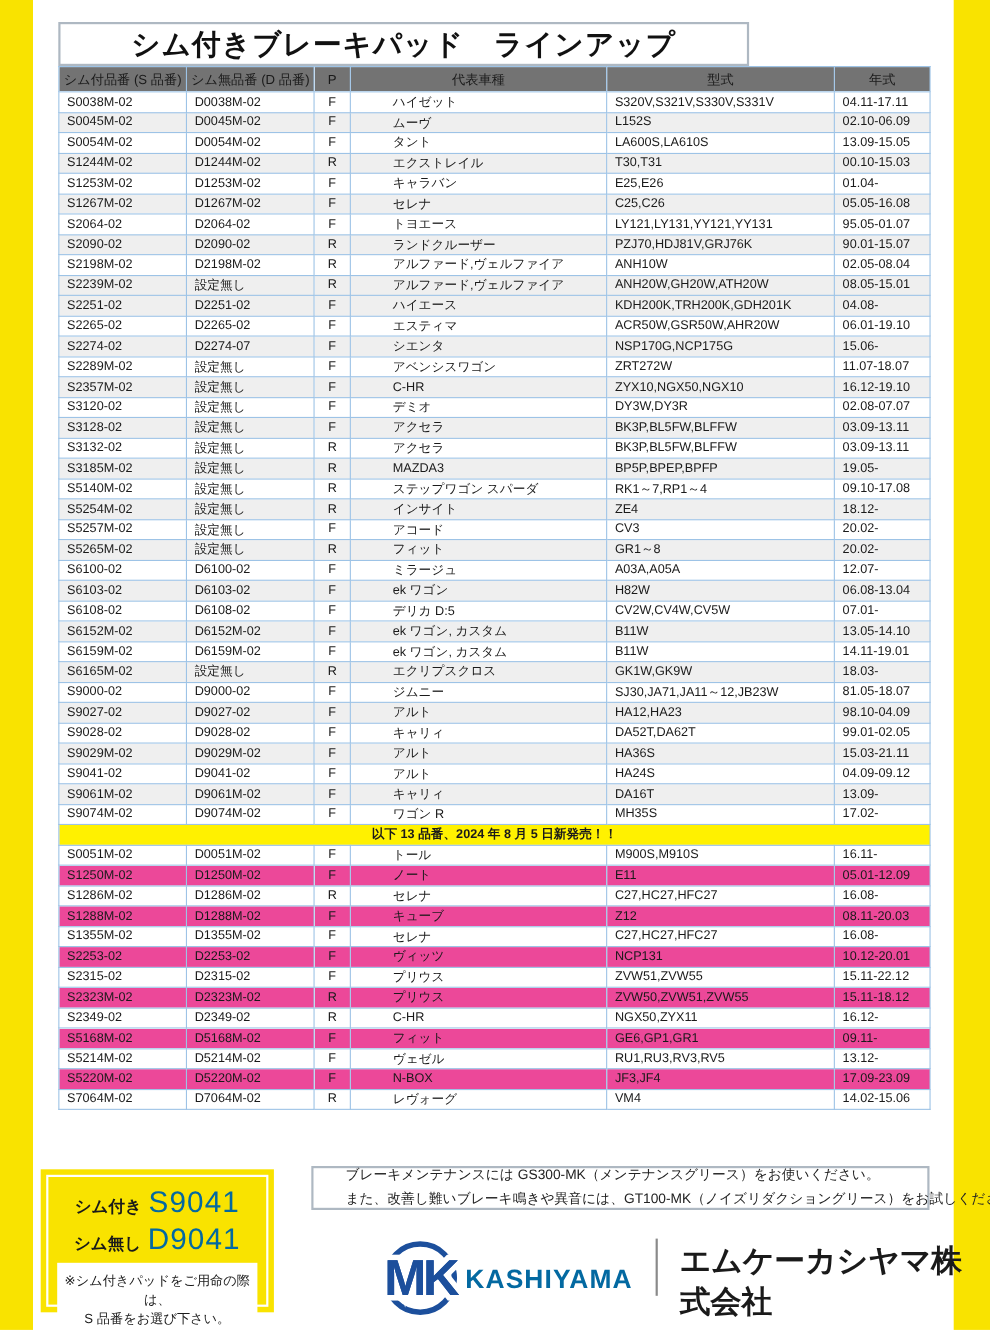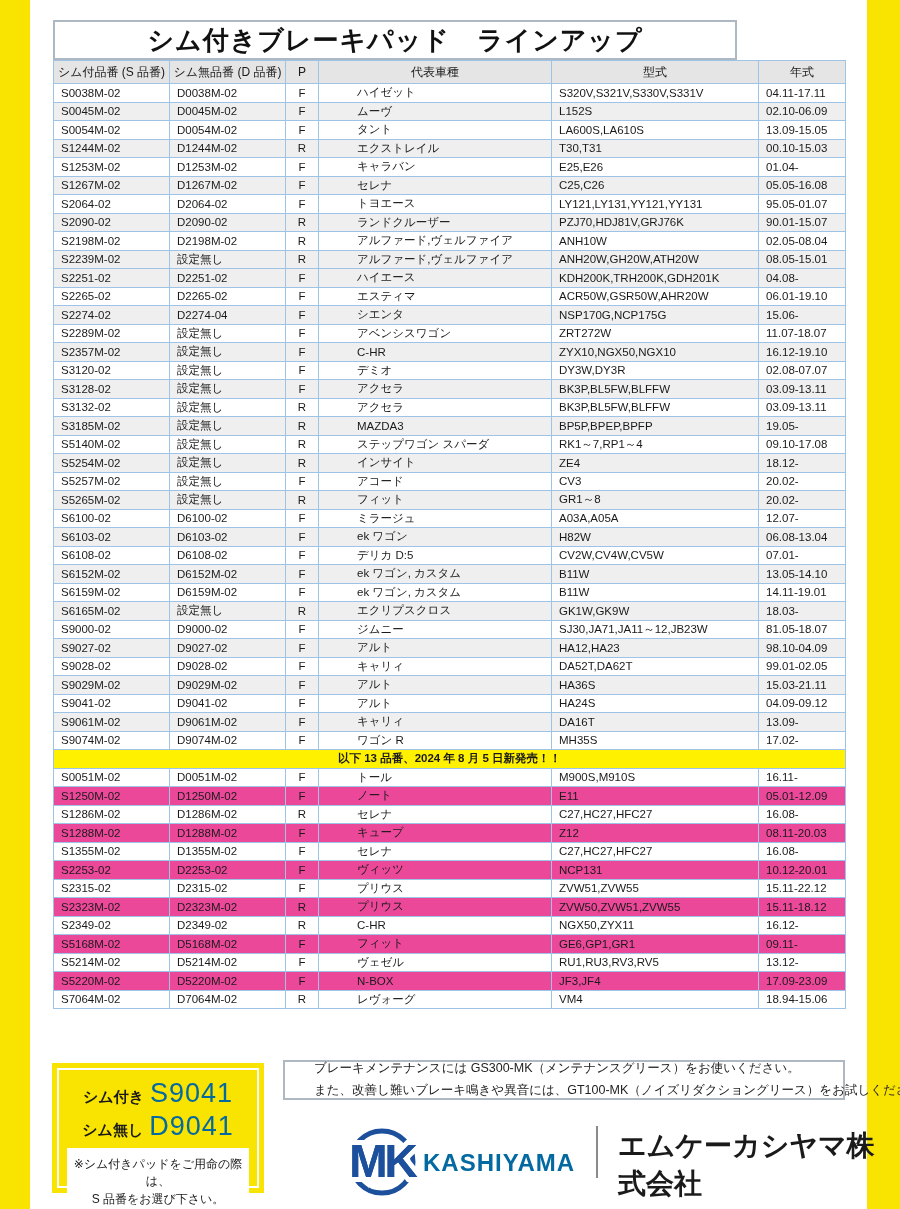--- a/index.html
+++ b/index.html
@@ -3,38 +3,38 @@
 <meta charset="utf-8">
 <style>
   * { box-sizing: border-box; margin: 0; padding: 0; }
   body { font-family: "Liberation Sans", "DejaVu Sans", sans-serif; background: #fff; }
   .page { position: relative; width: 900px; height: 1209px; background: #ffffff; overflow: hidden; }
 
   .side-bar { position: absolute; top: 0; height: 100%; background: #F9E300; }
   .side-bar.left  { left: 0; width: 30px; }
   .side-bar.right { right: 0; width: 33px; }
 
-  .title-box { position: absolute; left: 53px; top: 20px; width: 684px; height: 40px;
+  .title-box { position: absolute; left: 53px; top: 20px; width: 628px; height: 40px;
     border: 2px solid #AEB8C2; background: #fff; display: flex; align-items: center; justify-content: center; }
   .title-box span { font-size: 26px; font-weight: bold; color: #111; letter-spacing: 1px; }
 
   table.lineup { position: absolute; left: 53px; top: 60px; width: 792px;
     border-collapse: collapse; table-layout: fixed; }
   table.lineup th, table.lineup td { border: 1px solid #9DC3E6; color: #1a1a1a;
     font-size: 11.5px; white-space: nowrap; overflow: hidden; }
-  table.lineup th { height: 23px; background: #e5e5e5; font-weight: normal; font-size: 12px; text-align: center; }
+  table.lineup th { height: 23px; background: #737373; font-weight: normal; font-size: 12px; text-align: center; }
   table.lineup td { height: 18.5px; background: #fff; padding: 0 0 0 7px; text-align: left; }
   table.lineup td:nth-child(3) { text-align: center; padding: 0; }
   table.lineup td:nth-child(4) { padding-left: 38px; }
   tr.alt  td { background: #EFEFEF; }
   tr.pink td { background: #ec4899; }
   td.banner { background: #FFF100 !important; color: #E60000; font-weight: bold;
     font-size: 13.5px; text-align: center !important; padding: 0 !important; height: 21px; }
 
-  .promo-box { position: absolute; left: 52px; top: 1063px; width: 212px; height: 130px;
+  .promo-box { position: absolute; left: 37px; top: 1063px; width: 212px; height: 130px;
     background: #F9E300; padding: 5px; }
   .promo-inner { width: 100%; height: 100%; border: 2px solid #fff; padding: 6px 8px 7px 8px;
     display: flex; flex-direction: column; align-items: center; }
   .promo-line { display: flex; align-items: baseline; gap: 6px; margin-top: 2px; }
   .promo-line .lbl { font-size: 15px; font-weight: bold; color: #1a1a1a; }
   .promo-line .val { font-size: 27px; font-weight: normal; color: #0369a1; letter-spacing: 1px; }
   .promo-note { margin-top: 6px; background: #fff; width: 100%; padding: 8px 3px;
     font-size: 12px; color: #1a1a1a; text-align: center; line-height: 1.45; }
 
   .info-box { position: absolute; left: 283px; top: 1060px; width: 562px; height: 40px;
@@ -169,21 +169,21 @@
         <tr>
           <td>S2265-02</td>
           <td>D2265-02</td>
           <td>F</td>
           <td>エスティマ</td>
           <td>ACR50W,GSR50W,AHR20W</td>
           <td>06.01-19.10</td>
         </tr>
         <tr class="alt">
           <td>S2274-02</td>
-          <td>D2274-04</td>
+          <td>D2274-07</td>
           <td>F</td>
           <td>シエンタ</td>
           <td>NSP170G,NCP175G</td>
           <td>15.06-</td>
         </tr>
         <tr>
           <td>S2289M-02</td>
           <td>設定無し</td>
           <td>F</td>
           <td>アベンシスワゴン</td>
@@ -464,21 +464,21 @@
           <td>N-BOX</td>
           <td>JF3,JF4</td>
           <td>17.09-23.09</td>
         </tr>
         <tr>
           <td>S7064M-02</td>
           <td>D7064M-02</td>
           <td>R</td>
           <td>レヴォーグ</td>
           <td>VM4</td>
-          <td>18.94-15.06</td>
+          <td>14.02-15.06</td>
         </tr>
       </tbody>
   </table>
 
   <div class="promo-box">
     <div class="promo-inner">
       <div class="promo-line">
         <span class="lbl">シム付き</span>
         <span class="val">S9041</span>
       </div>

